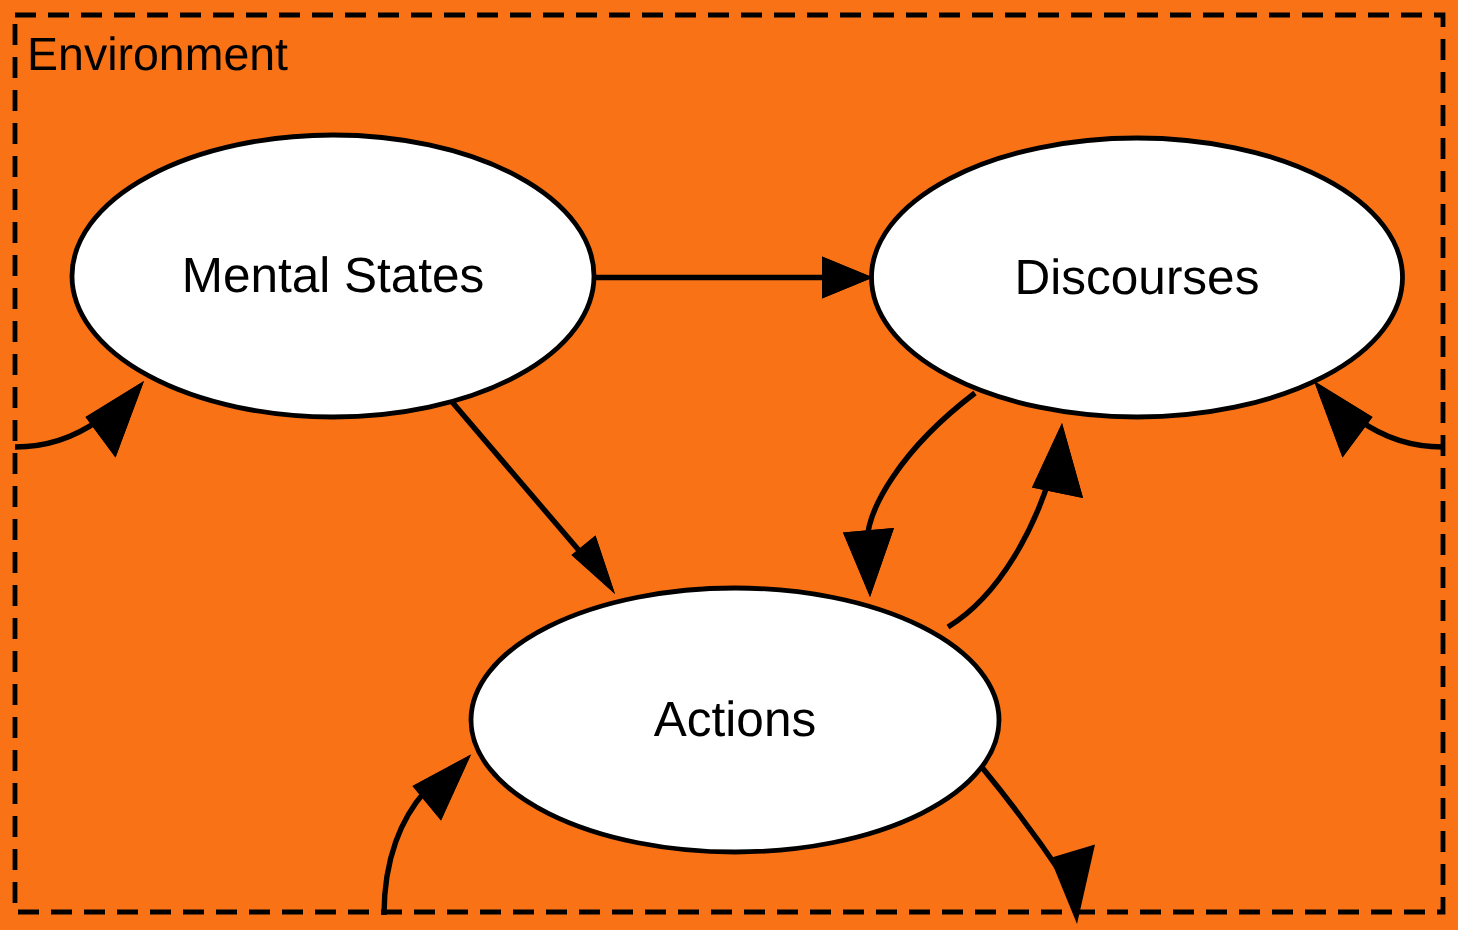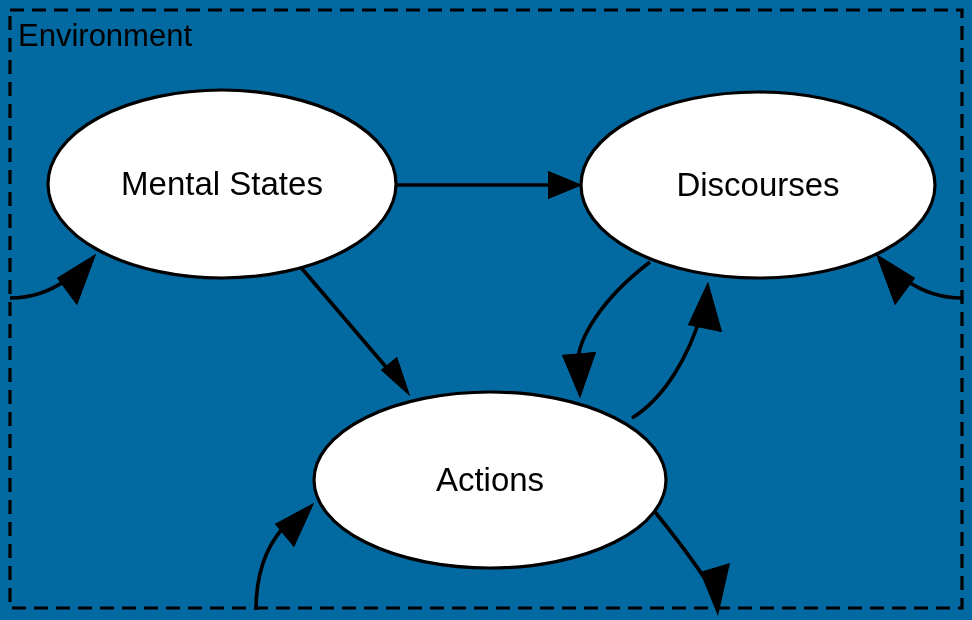--- a/index.html
+++ b/index.html
@@ -7,21 +7,21 @@
     padding: 0;
     background: #ffffff;
   }
   body {
     font-family: "Liberation Sans", sans-serif;
   }
   #canvas {
     position: relative;
     width: 972px;
     height: 620px;
-    background: #0369a1;
+    background: #f97316;
     overflow: hidden;
   }
   #diagram-svg {
     position: absolute;
     top: 0;
     left: 0;
     width: 972px;
     height: 620px;
   }
   .boundary-rect {

